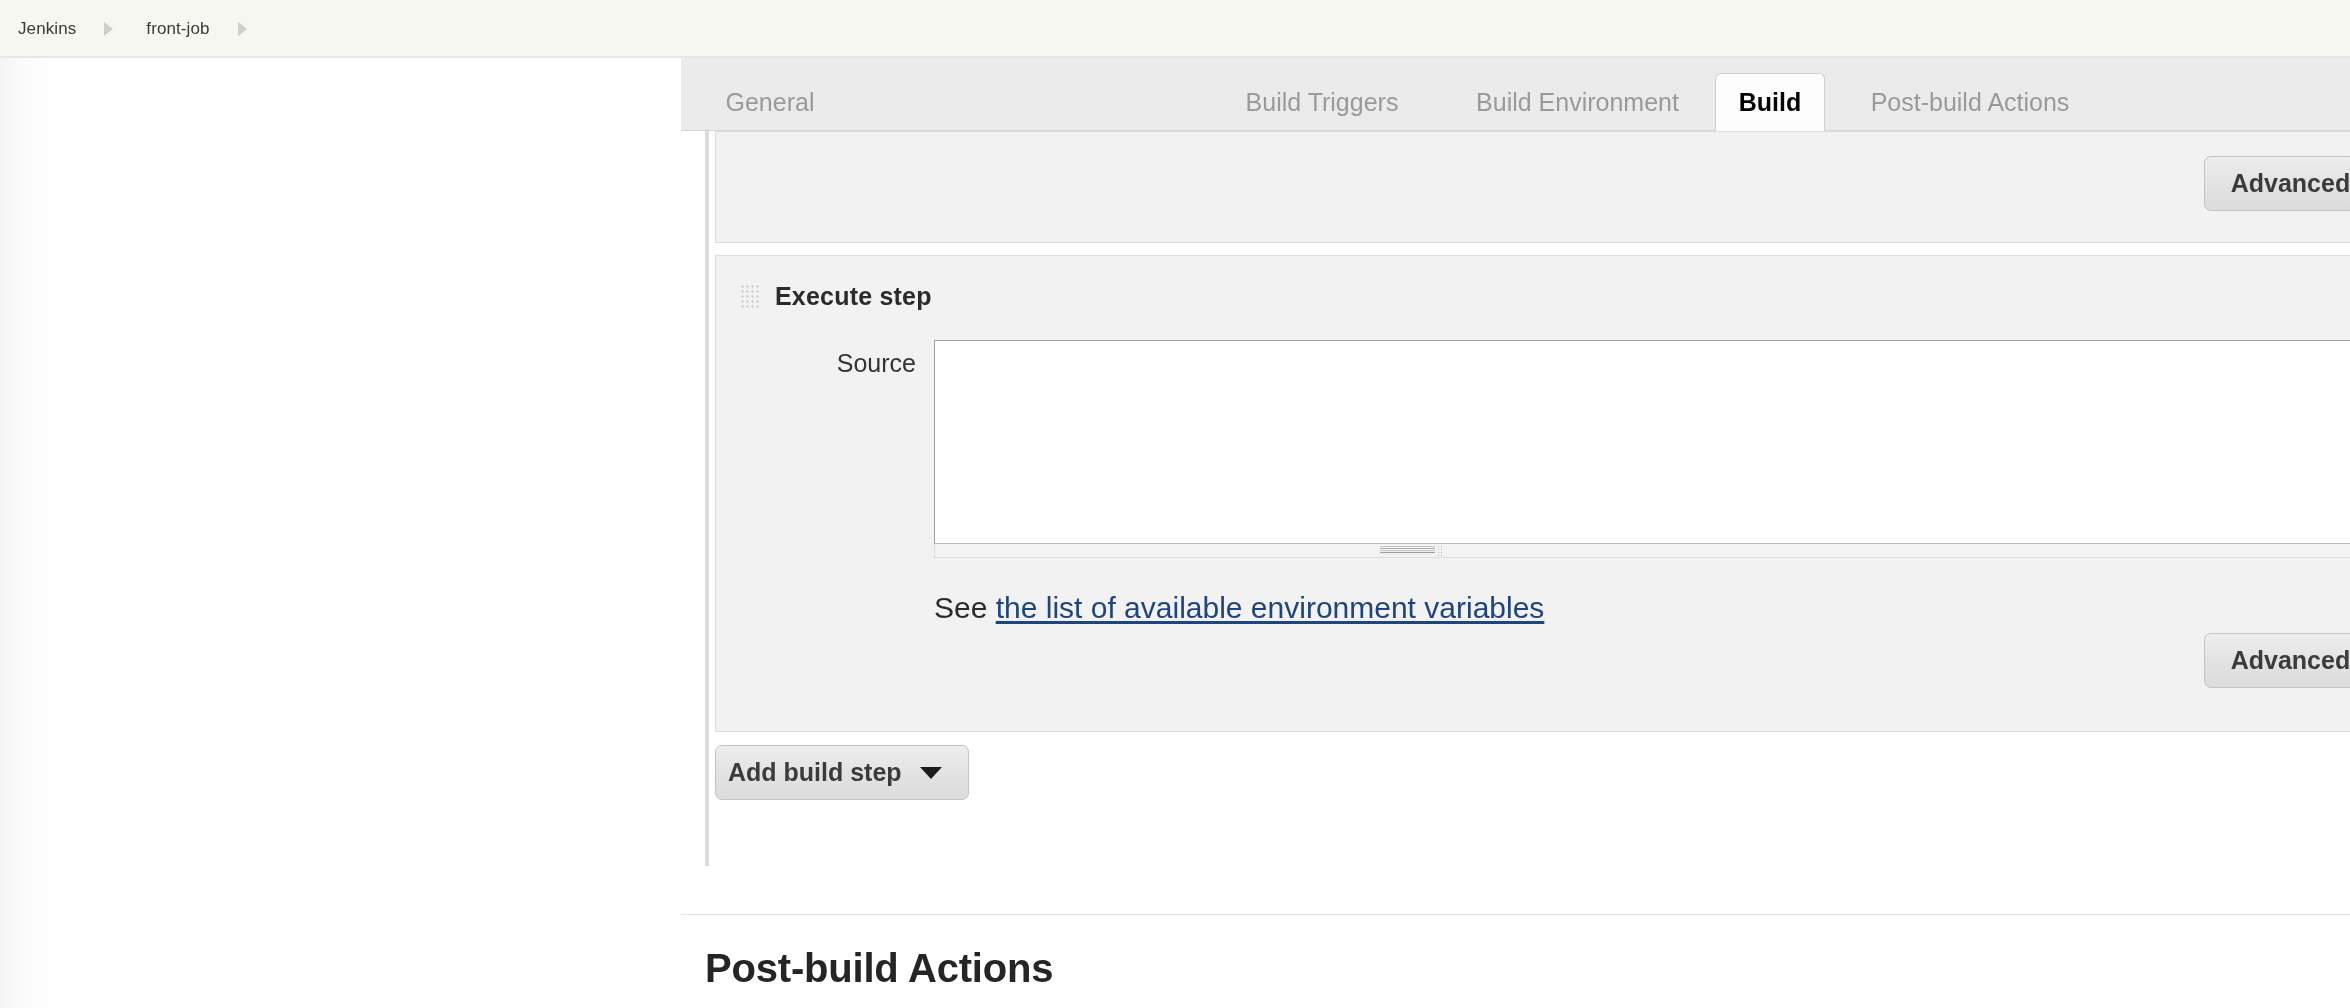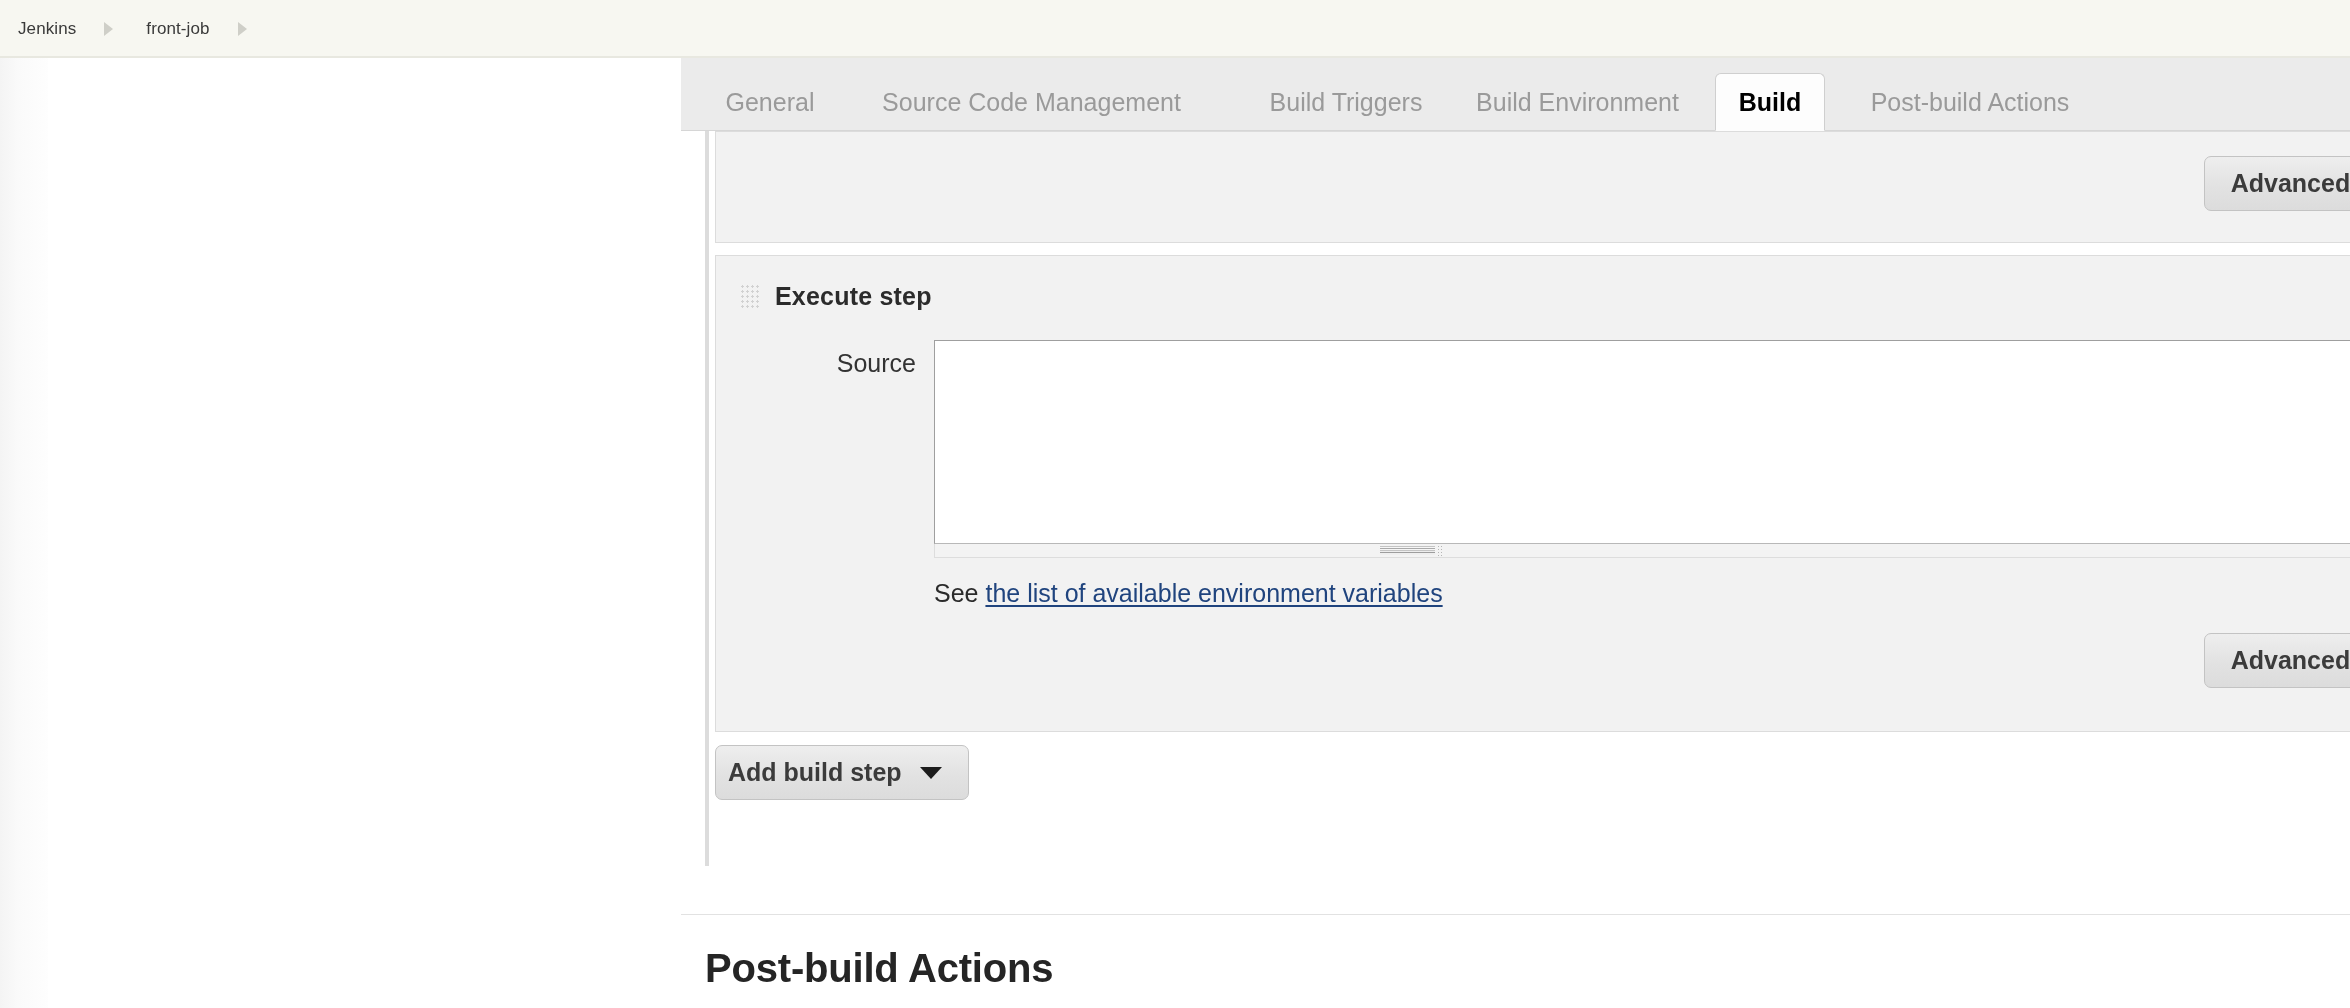--- a/index.html
+++ b/index.html
@@ -221,23 +221,24 @@
     content: "";
     position: absolute;
     right: -9px; top: -1px;
     width: 7px; height: 11px;
     background-image: radial-gradient(#b5b5b5 0.9px, transparent 1px);
     background-size: 3px 3px;
   }
 
   .help-line {
     position: absolute;
-    font-size: 25px;
+    font-size: 30px;
     color: #2b2b2b;
     white-space: nowrap;
+    margin-top: 12px;
   }
   .help-line a {
     color: #20447e;
     text-decoration: underline;
     text-underline-offset: 3px;
   }
 
   
   .jbtn {
     position: absolute;
@@ -296,22 +297,21 @@
 <div id="page-body">
 
   <div id="side-panel">
     <div id="side-panel-inner"></div>
   </div>
 
   <div id="main-panel">
 
     <div id="tab-bar">
       <button class="tab" style="left:0px;width:178px;">General</button>
-      <button class="tab" style="left:178px;width:345px;">Source Code Management</button>
-      <button class="tab" style="left:547px;width:236px;">Build Triggers</button>
+      <button class="tab" style="left:523px;width:236px;">Build Triggers</button>
       <button class="tab" style="left:759px;width:275px;">Build Environment</button>
       <button class="tab active" style="left:1034px;width:110px;">Build</button>
       <button class="tab" style="left:1144px;width:290px;">Post-build Actions</button>
     </div>
 
     <div id="form-area">
 
       <div class="form-rail" style="top:0px;height:735px;"></div>
 
       <div class="build-step-block" style="top:0px;height:112px;">

